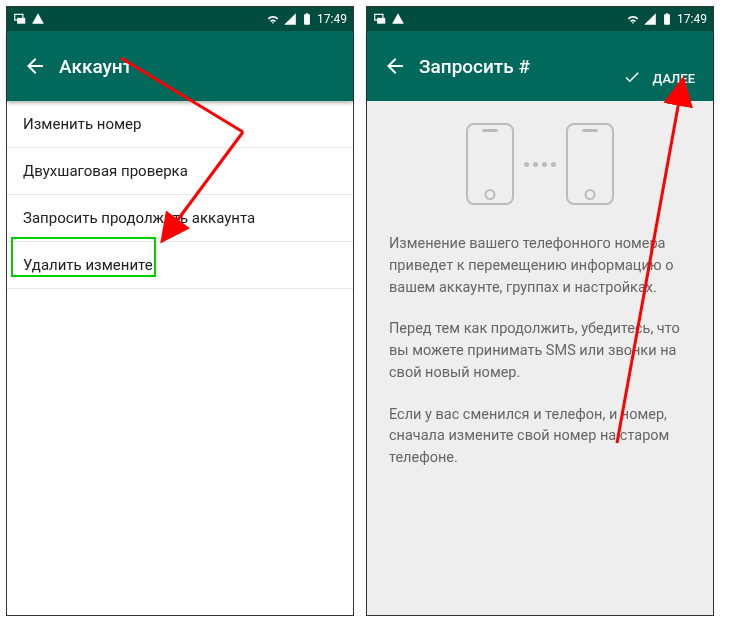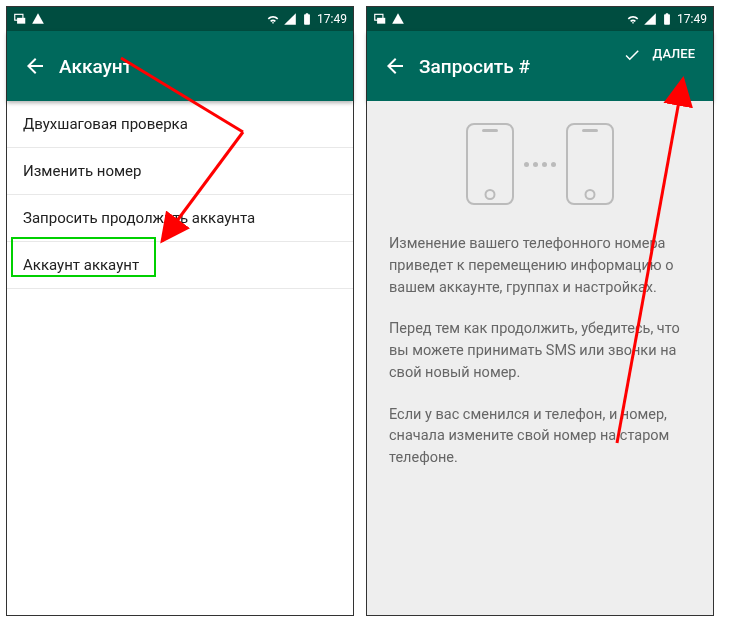--- a/index.html
+++ b/index.html
@@ -45,21 +45,21 @@
       cursor: pointer;
     }
     .appbar .title {
       font-size: 19px;
       font-weight: 500;
       margin-left: 4px;
     }
     .appbar .action {
       margin-left: auto;
       display: flex;
-      align-items: flex-start;
+      align-items: flex-end;
       gap: 12px;
       padding: 0 10px;
       height: 40px;
       cursor: pointer;
       font-size: 13px;
       font-weight: 500;
     }
     .content { flex: 1; overflow: hidden; position: relative; }
     .list-item {
       padding: 14px 16px;
@@ -156,24 +156,24 @@
   </div>
   <div class="appbar">
     <div class="back">
       <svg width="24" height="24" viewBox="0 0 24 24" fill="#fff">
           <path d="M20 11H7.83l5.59-5.59L12 4l-8 8 8 8 1.41-1.41L7.83 13H20z"></path>
         </svg>
     </div>
     <div class="title">Аккаунт</div>
   </div>
   <div class="content">
+    <div class="list-item">Изменить номер</div>
     <div class="list-item">Двухшаговая проверка</div>
-    <div class="list-item">Изменить номер</div>
     <div class="list-item">Запросить продолжить аккаунта</div>
-    <div class="list-item">Аккаунт аккаунт</div>
+    <div class="list-item">Удалить измените</div>
     <div class="highlight-box" style="left:4px; top:136px; width:145px; height:40px;"></div>
   </div>
 
   <svg class="arrow" style="left:0;top:0;width:348px;height:610px;position:absolute;">
     <defs>
       <marker id="ah1" markerWidth="12" markerHeight="12" refX="9" refY="5" orient="auto">
         <path d="M0,0 L10,5 L0,10 Z" fill="red"></path>
       </marker>
     </defs>
     <line x1="114" y1="51" x2="236" y2="125" stroke="red" stroke-width="3"></line>

